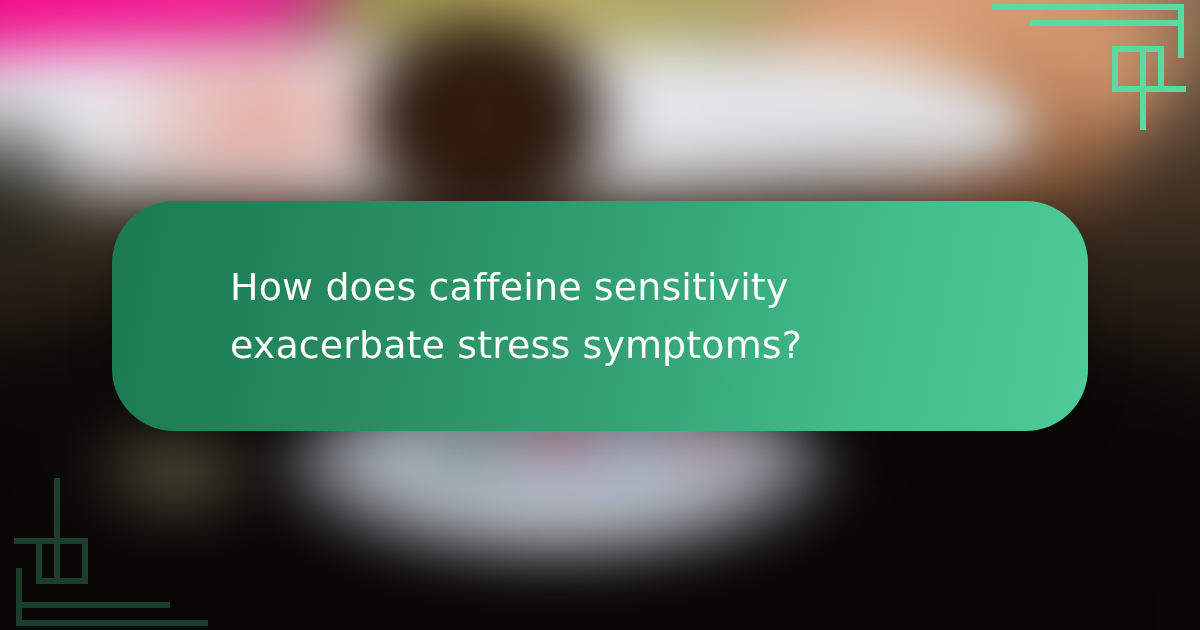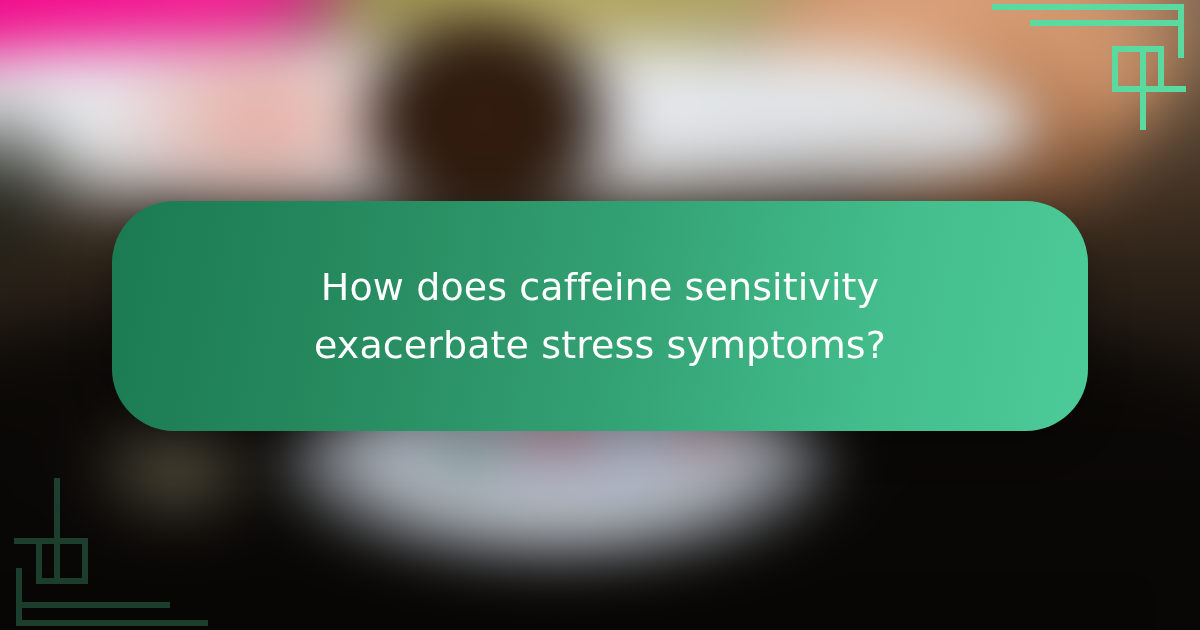--- a/index.html
+++ b/index.html
@@ -137,21 +137,21 @@
     border-radius:62px;
     background:linear-gradient(100deg, #1b7a52 0%, #25885d 22%, #33a173 52%, #43bd8b 78%, #4ccb98 100%);
     display:flex; align-items:center; justify-content:center;
     box-shadow:0 10px 40px rgba(0,0,0,0.28);
   }
   #question {
     color:#ffffff;
     font-size:38px;
     line-height:1.53;
     font-weight:400;
-    text-align:center;
+    text-align:left;
     max-width:740px;
     letter-spacing:0.1px;
   }
 </style>
 </head>
 <body>
 
 <div id="stage">
 
   <div id="photo">

